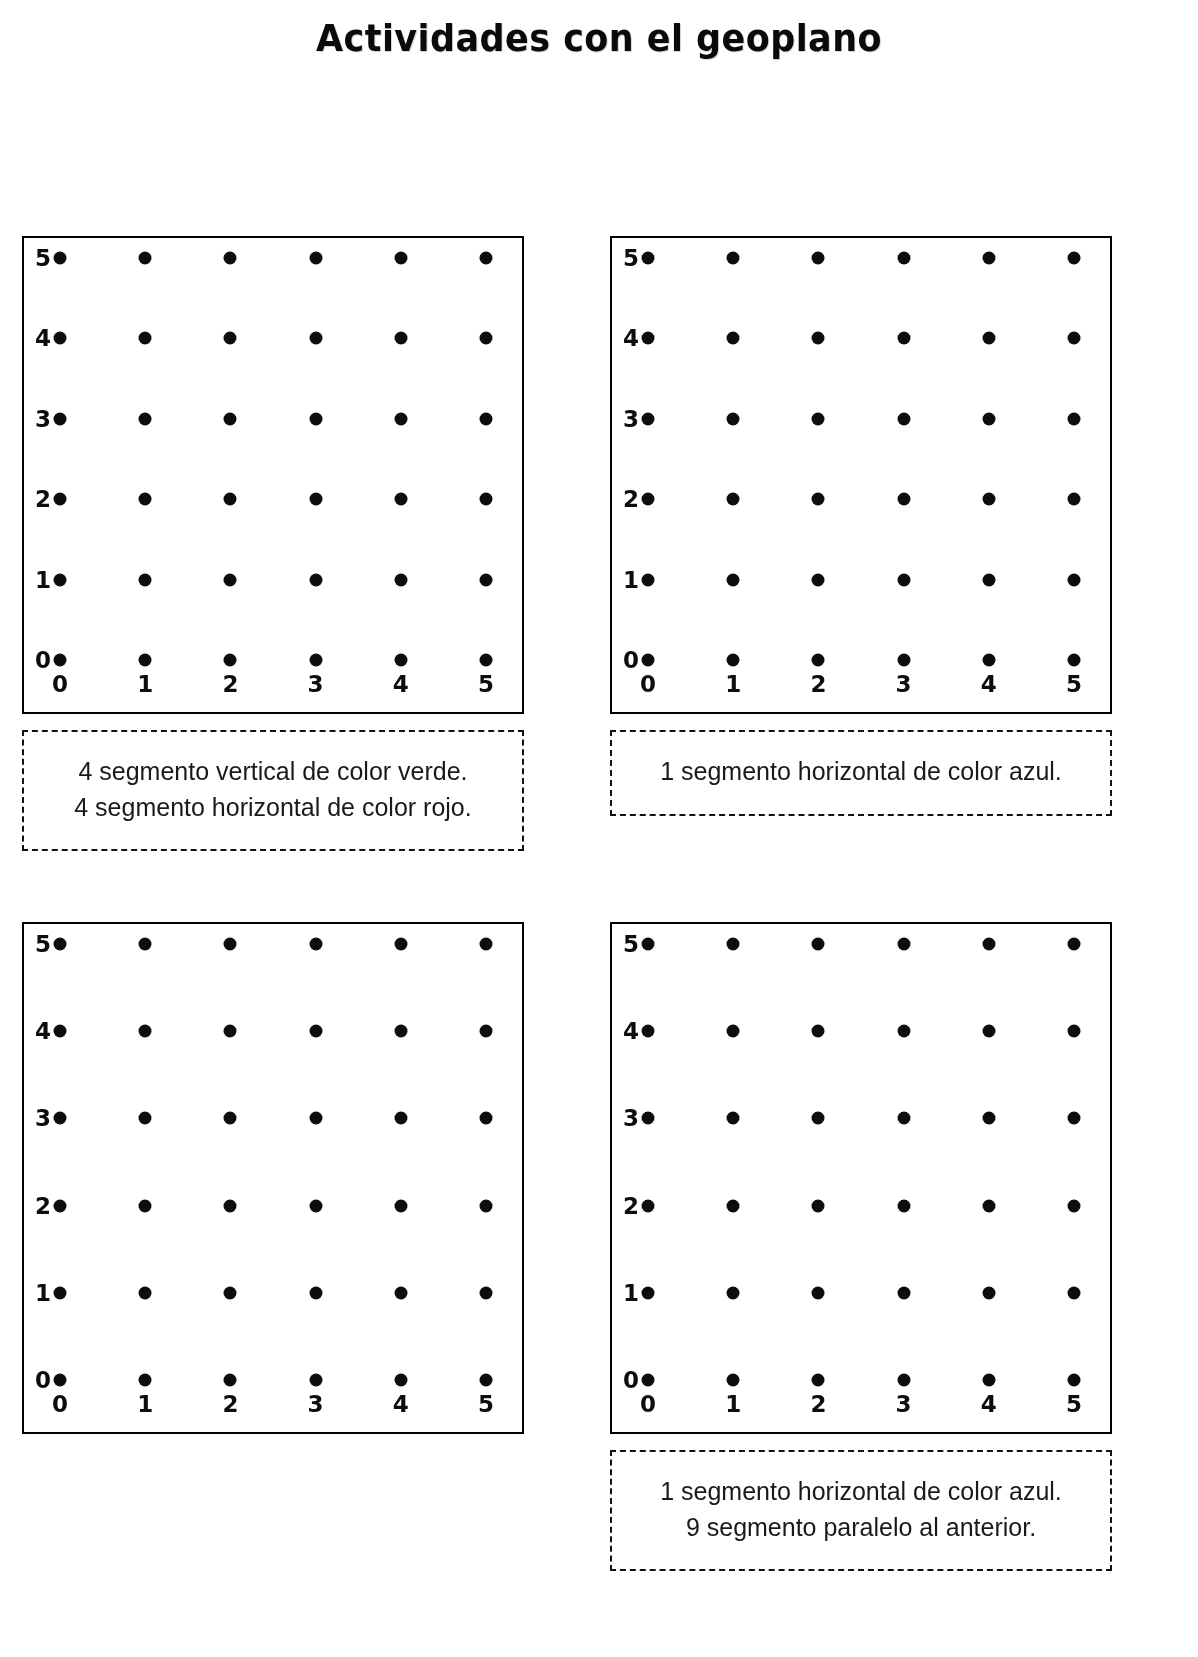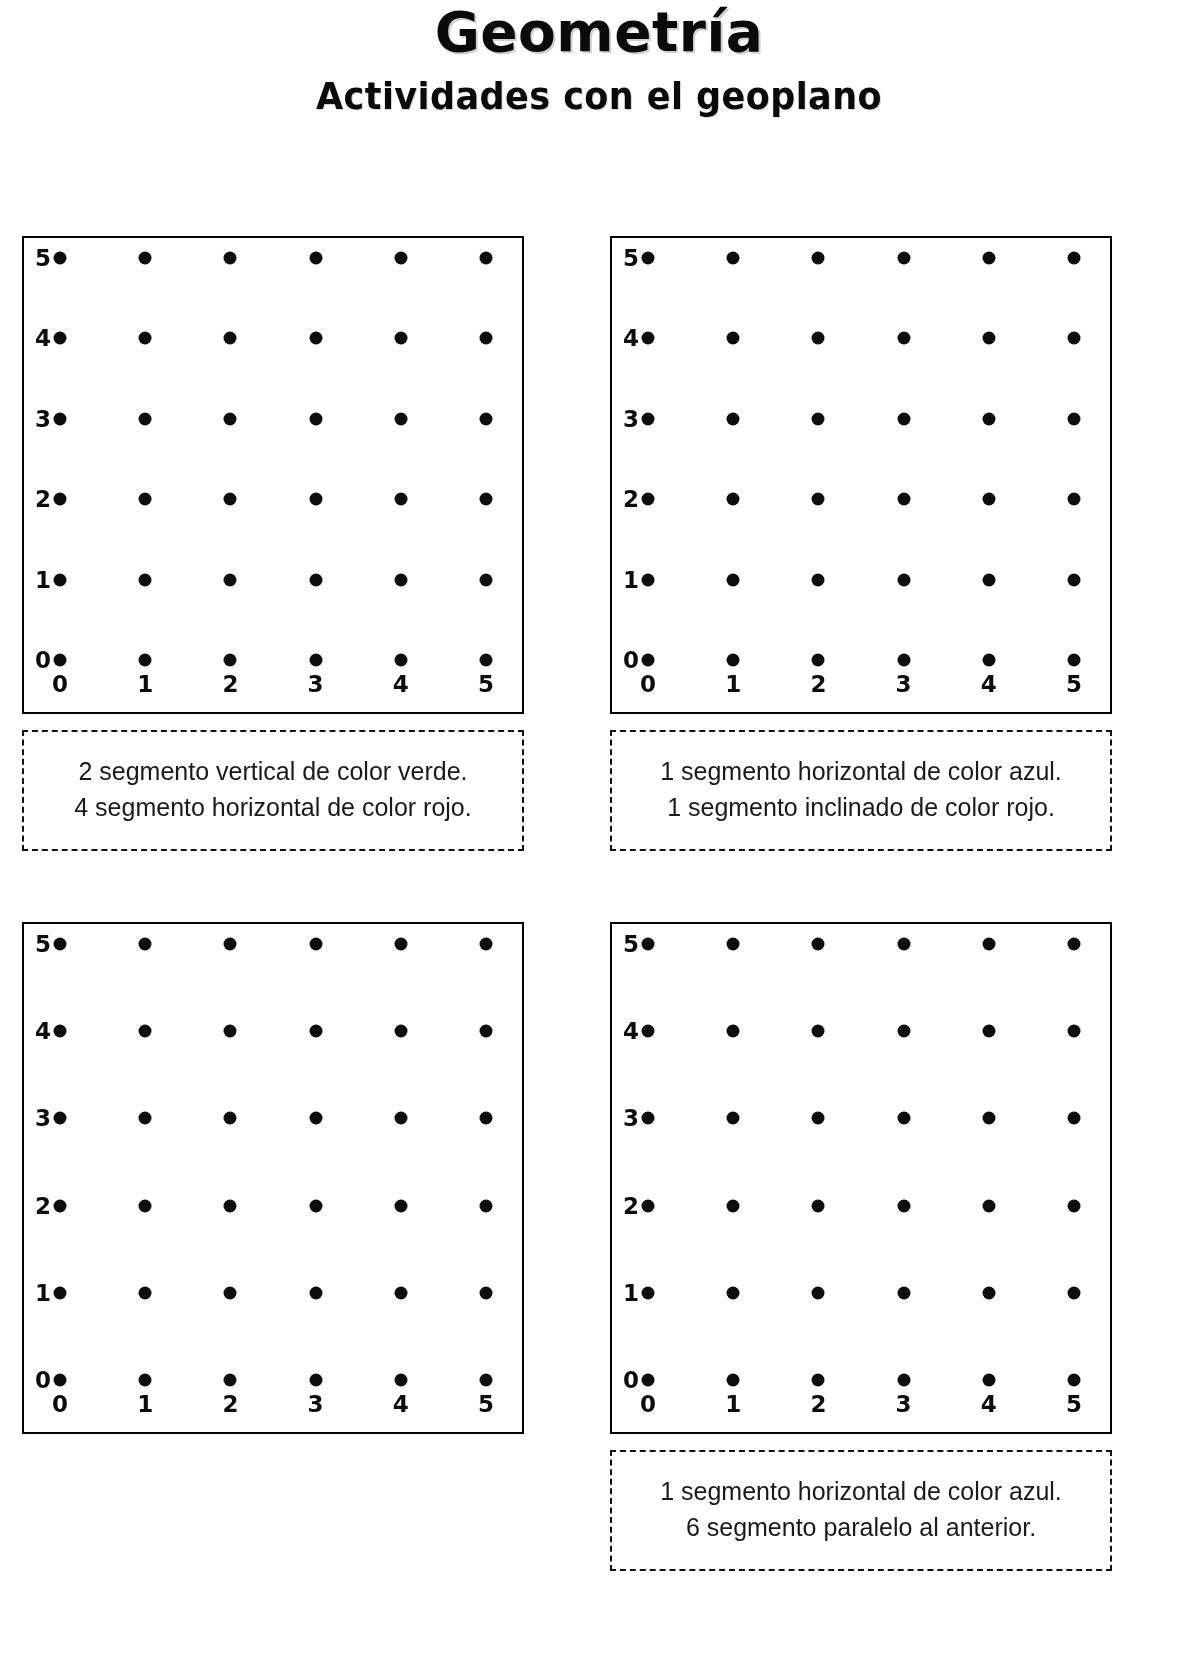--- a/index.html
+++ b/index.html
@@ -115,21 +115,20 @@
     line-height: 1.42;
     white-space: nowrap;
   }
 </style>
 </head>
 <body>
 
 <div class="sheet">
 
   <div class="header">
-    <h1 class="doc-title">Geometría</h1>
     <h2 class="doc-subtitle">Actividades con el geoplano</h2>
   </div>
 
   <div class="panel panel-1">
     <div class="geoboard">
       <div class="board-inner">
           <span class="ylabel" style="left: 30px; top: 20px;">5</span>
           <span class="dot" style="left: 36px; top: 20px; background: rgb(13, 13, 13);"></span>
           <span class="dot" style="left: 121.2px; top: 20px; background: rgb(13, 13, 13);"></span>
           <span class="dot" style="left: 206.4px; top: 20px; background: rgb(13, 13, 13);"></span>
@@ -173,21 +172,21 @@
           <span class="dot" style="left: 462px; top: 422px; background: rgb(13, 13, 13);"></span>
           <span class="xlabel" style="left: 36px; top: 435px;">0</span>
           <span class="xlabel" style="left: 121.2px; top: 435px;">1</span>
           <span class="xlabel" style="left: 206.4px; top: 435px;">2</span>
           <span class="xlabel" style="left: 291.6px; top: 435px;">3</span>
           <span class="xlabel" style="left: 376.8px; top: 435px;">4</span>
           <span class="xlabel" style="left: 462px; top: 435px;">5</span>
         </div>
     </div>
     <div class="caption">
-      <div class="caption-line">2 segmento vertical de color verde.</div>
+      <div class="caption-line">4 segmento vertical de color verde.</div>
       <div class="caption-line">4 segmento horizontal de color rojo.</div>
     </div>
   </div>
 
   <div class="panel panel-2">
     <div class="geoboard">
       <div class="board-inner">
           <span class="ylabel" style="left: 30px; top: 20px;">5</span>
           <span class="dot" style="left: 36px; top: 20px; background: rgb(13, 13, 13);"></span>
           <span class="dot" style="left: 121.2px; top: 20px; background: rgb(13, 13, 13);"></span>
@@ -233,21 +232,20 @@
           <span class="xlabel" style="left: 36px; top: 435px;">0</span>
           <span class="xlabel" style="left: 121.2px; top: 435px;">1</span>
           <span class="xlabel" style="left: 206.4px; top: 435px;">2</span>
           <span class="xlabel" style="left: 291.6px; top: 435px;">3</span>
           <span class="xlabel" style="left: 376.8px; top: 435px;">4</span>
           <span class="xlabel" style="left: 462px; top: 435px;">5</span>
         </div>
     </div>
     <div class="caption">
       <div class="caption-line">1 segmento horizontal de color azul.</div>
-      <div class="caption-line">1 segmento inclinado de color rojo.</div>
     </div>
   </div>
 
   <div class="panel panel-3">
     <div class="geoboard">
       <div class="board-inner">
           <span class="ylabel" style="left: 30px; top: 20px;">5</span>
           <span class="dot" style="left: 36px; top: 20px; background: rgb(13, 13, 13);"></span>
           <span class="dot" style="left: 121.2px; top: 20px; background: rgb(13, 13, 13);"></span>
           <span class="dot" style="left: 206.4px; top: 20px; background: rgb(13, 13, 13);"></span>
@@ -347,17 +345,17 @@
           <span class="xlabel" style="left: 36px; top: 469px;">0</span>
           <span class="xlabel" style="left: 121.2px; top: 469px;">1</span>
           <span class="xlabel" style="left: 206.4px; top: 469px;">2</span>
           <span class="xlabel" style="left: 291.6px; top: 469px;">3</span>
           <span class="xlabel" style="left: 376.8px; top: 469px;">4</span>
           <span class="xlabel" style="left: 462px; top: 469px;">5</span>
         </div>
     </div>
     <div class="caption">
       <div class="caption-line">1 segmento horizontal de color azul.</div>
-      <div class="caption-line">6 segmento paralelo al anterior.</div>
+      <div class="caption-line">9 segmento paralelo al anterior.</div>
     </div>
   </div>
 
 </div>
 
 </body></html>

